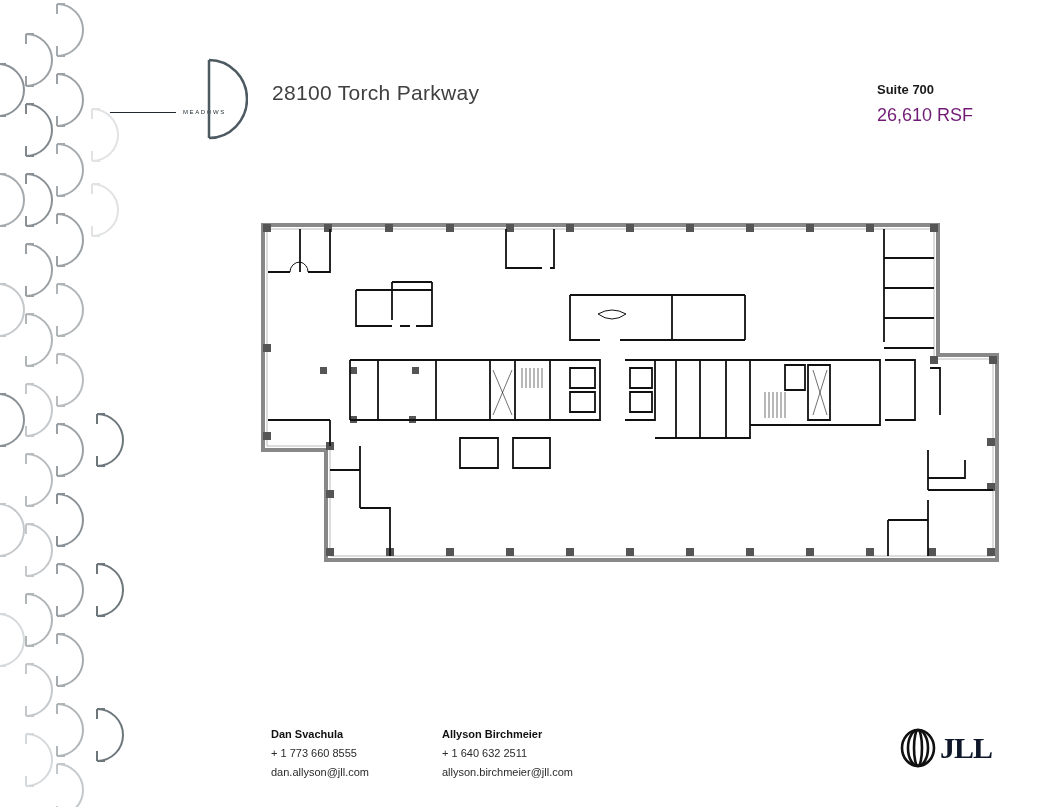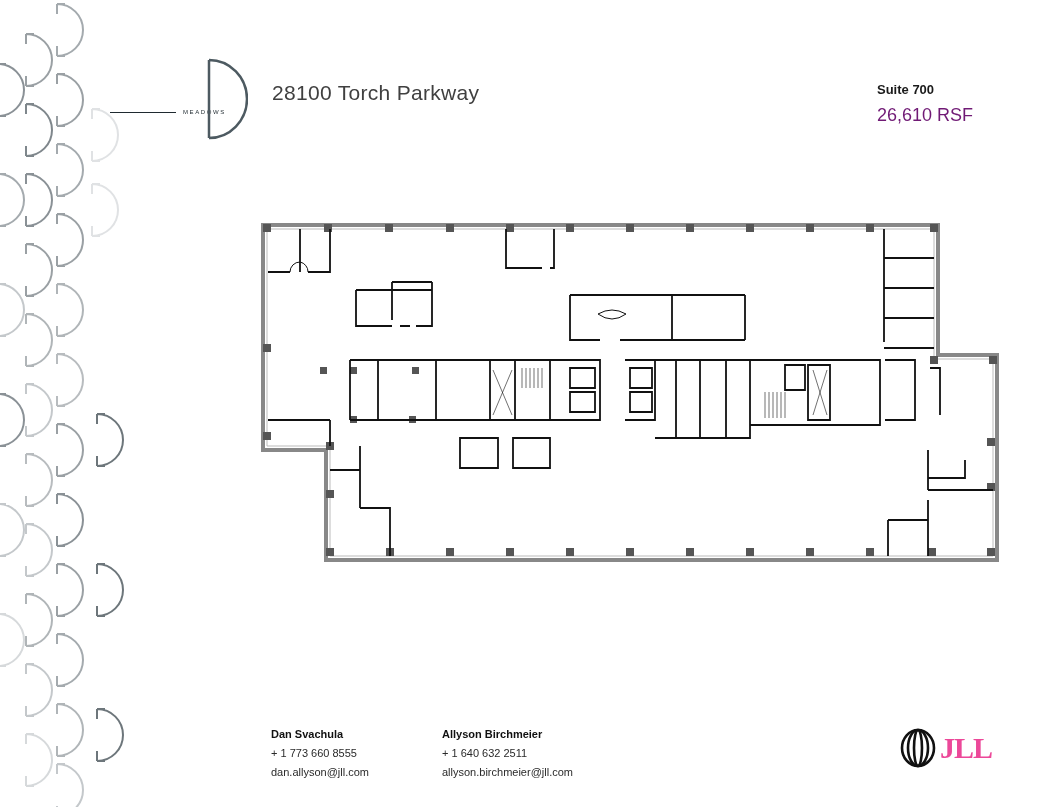--- a/index.html
+++ b/index.html
@@ -10,21 +10,21 @@
   .logo-sub { position: absolute; left: 75px; top: 51px; font-size: 6px; letter-spacing: 1.6px; color: #1f2a30; }
   .logo-rule { position: absolute; left: 2px; top: 54px; width: 66px; height: 1px; background: #1f2a30; }
   .logo-arc { position: absolute; left: 98px; top: 0; }
   .address { position: absolute; left: 272px; top: 81px; font-size: 21px; color: #404040; letter-spacing: 0.3px; }
   .suite { position: absolute; left: 877px; top: 82px; font-size: 13px; font-weight: bold; color: #1a1a1a; text-align: right; }
   .rsf { position: absolute; left: 877px; top: 105px; font-size: 18px; color: #701a75; }
   .plan { position: absolute; left: 260px; top: 220px; }
   .contact { position: absolute; top: 725px; font-size: 11px; color: #2a2a2a; line-height: 19px; }
   .contact .name { font-weight: bold; color: #111; }
   .jll { position: absolute; left: 900px; top: 728px; display: flex; align-items: center; }
-  .jll-text { font-family: "Liberation Serif", serif; font-weight: bold; font-size: 30px; color: #ec4899; margin-left: 4px; letter-spacing: -1px; }
+  .jll-text { font-family: "Liberation Serif", serif; font-weight: bold; font-size: 30px; color: #0f172a; margin-left: 4px; letter-spacing: -1px; }
 </style>
 </head>
 <body>
 
 <svg class="pattern" viewBox="0 0 130 807" xmlns="http://www.w3.org/2000/svg">
   <defs>
     <symbol id="cc" viewBox="0 0 40 60">
       <path d="M12 4 L12 14 M12 4 A26 26 0 0 1 12 56 M12 56 L12 46 M12 4 L20 4 M12 56 L20 56" fill="none" stroke="currentColor" stroke-width="2"></path>
     </symbol>
   </defs>

